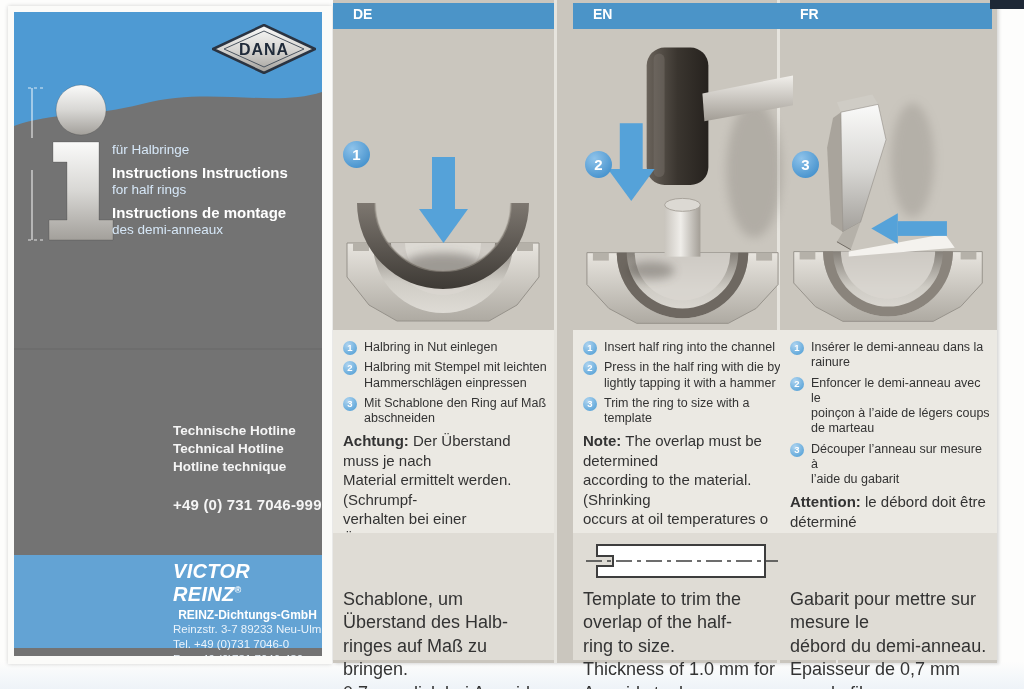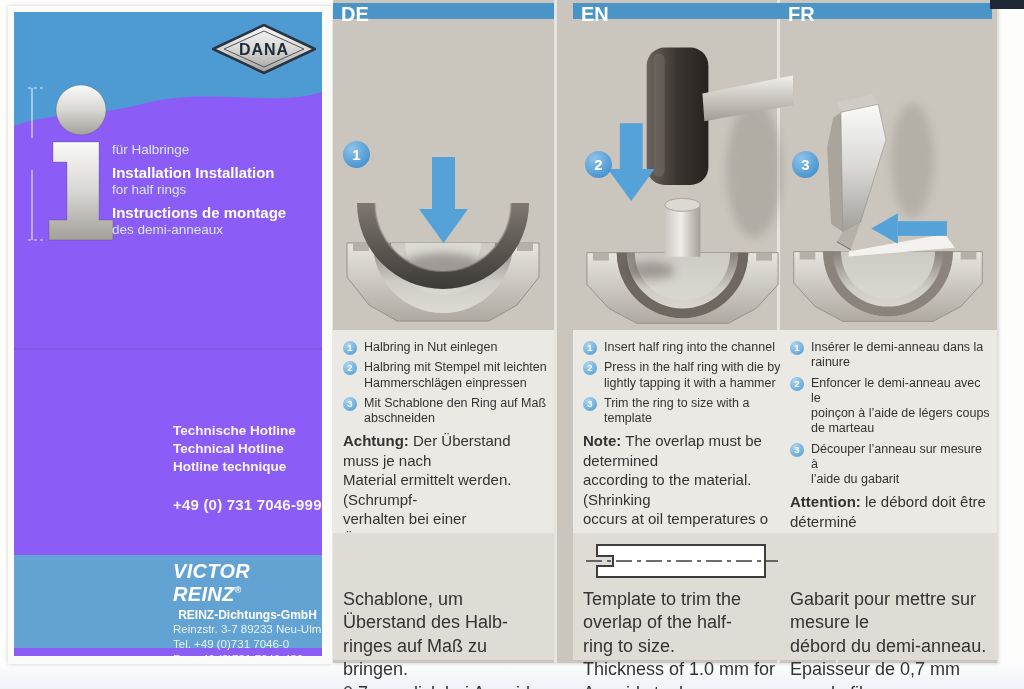--- a/index.html
+++ b/index.html
@@ -3,21 +3,21 @@
 <meta charset="utf-8">
 <style>
   html,body{margin:0;padding:0;background:#fff;}
   .scan{position:relative;width:1024px;height:689px;overflow:hidden;
         font-family:"Liberation Sans",sans-serif;
         background:linear-gradient(#fdfdfc 0 96%,#eef3f8 100%);}
   
   .leaflet{position:absolute;left:8px;top:6px;width:324px;height:658px;
            background:#fbfbf9;box-shadow:0 0 4px rgba(0,0,0,.18);}
   .leaflet-inner{position:absolute;left:6px;top:6px;width:308px;height:644px;
-                 background:#8b5cf6;overflow:hidden;}
+                 background:#737373;overflow:hidden;}
   .wave{position:absolute;left:0;top:0;width:100%;height:130px;}
   .dana{position:absolute;right:6px;top:12px;width:104px;height:50px;}
   .i-wrap{position:absolute;left:10px;top:70px;width:102px;height:180px;}
   .titles{position:absolute;left:98px;top:130px;color:#fff;line-height:1.12;}
   .t-main{font-weight:bold;font-size:15px;}
   .t-sub{font-size:13.5px;color:#d6e7f7;font-weight:normal;margin-bottom:8px;}
   .hotline{position:absolute;left:159px;top:410px;color:rgba(255,255,255,.93);
            font-weight:bold;font-size:13.5px;line-height:1.32;}
   .phone{margin-top:20px;font-size:15px;letter-spacing:.2px;}
   .band{position:absolute;left:0;right:0;bottom:8px;height:93px;background:#63a3d4;margin-top:20px;}
@@ -30,23 +30,23 @@
             background:rgba(40,40,40,.08);}
   
   .rightpage{position:absolute;left:333px;top:0;width:664px;height:663px;
              background:#cac6be;box-shadow:2px 1px 3px rgba(0,0,0,.15);}
   .corner-dark{position:absolute;left:990px;top:0;width:34px;height:9px;background:#1e2836;}
   .col{position:absolute;top:0;height:100%;}
   .col-de{left:0;width:221px;}
   .col-en{left:240px;width:220px;}
   .col-fr{left:447px;width:217px;}
   .divider{position:absolute;top:0;bottom:0;width:3px;background:#e9e7e1;opacity:.9;}
-  .lang-bar{position:absolute;top:3px;left:0;right:0;height:16px;background:#4b94c8;
-            color:#fff;font-weight:bold;font-size:20px;line-height:22px;
-            padding-left:8px;box-sizing:border-box;}
+  .lang-bar{position:absolute;top:3px;left:0;right:0;height:26px;background:#4b94c8;
+            color:#fff;font-weight:bold;font-size:14px;line-height:22px;
+            padding-left:20px;box-sizing:border-box;}
   .col-fr .lang-bar{right:5px;}
   .illus{position:absolute;top:25px;left:0;width:100%;height:303px;}
   .badge-lg{position:absolute;width:27px;height:27px;border-radius:50%;
             background:radial-gradient(circle at 35% 28%,#8fc3ea,#4a95cf 75%);
             color:#fff;font-weight:bold;font-size:15px;display:flex;
             align-items:center;justify-content:center;}
   .bl-de{left:10px;top:141px;} .bl-en{left:12px;top:151px;} .bl-fr{left:12px;top:151px;}
   .textarea{position:absolute;top:330px;left:0;right:0;height:203px;background:#ebe9e3;
             padding:10px 6px 8px 10px;box-sizing:border-box;display:flex;flex-direction:column;}
   .step{display:flex;gap:7px;margin-bottom:5px;font-size:12.5px;color:#333;line-height:1.22;}
@@ -124,21 +124,21 @@
           <line x1="8" y1="6" x2="8" y2="56"></line>
             <line x1="4" y1="6" x2="20" y2="6" stroke-dasharray="3 3"></line>
           <line x1="8" y1="88" x2="8" y2="158"></line>
             <line x1="4" y1="158" x2="20" y2="158" stroke-dasharray="3 3"></line>
         </g>
         <circle cx="57" cy="28" r="25" fill="url(#gMetal)" stroke="rgba(60,60,60,.25)"></circle>
         <path d="M29,60 L75,60 L75,138 L89,138 L89,158 L25,158 L25,138 L43,138 L43,80 L29,80 Z" fill="url(#gMetal)" stroke="rgba(60,60,60,.25)"></path>
       </svg>
       <div class="titles">
         <div class="t-sub">für Halbringe</div>
-        <div class="t-main">Installation Installation</div>
+        <div class="t-main">Instructions Instructions</div>
         <div class="t-sub">for half rings</div>
         <div class="t-main">Instructions de montage</div>
         <div class="t-sub">des demi-anneaux</div>
       </div>
       <div class="hotline">
         <div>Technische Hotline</div>
         <div>Technical Hotline</div>
         <div>Hotline technique</div>
         <div class="phone">+49 (0) 731 7046-999</div>
       </div>

